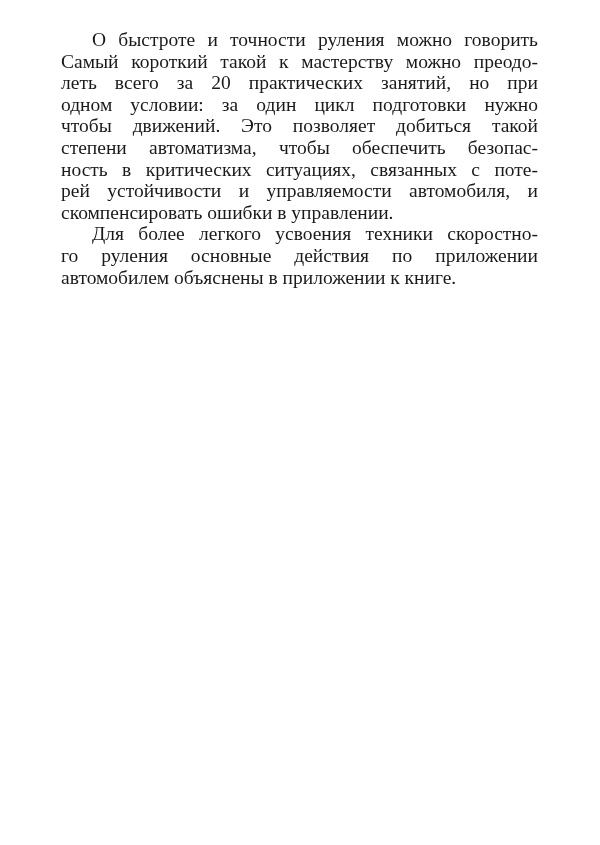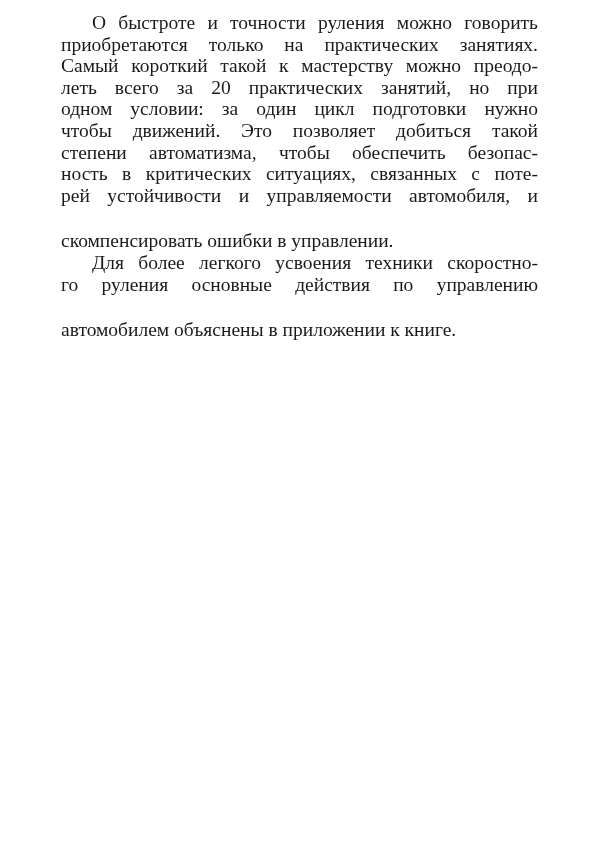--- a/index.html
+++ b/index.html
@@ -9,57 +9,55 @@
     }
     body {
       width: 600px;
       height: 845px;
       position: relative;
       overflow: hidden;
     }
     .page {
       position: absolute;
       left: 61px;
-      top: 12px;
+      top: 29px;
       width: 477px;
       font-family: "Liberation Serif", "DejaVu Serif", serif;
       font-size: 19.5px;
       color: #1a1a1a;
       line-height: 21.6px;
     }
     .line {
       display: block;
       white-space: nowrap;
       text-align: justify;
       text-align-last: justify;
       height: 21.6px;
       overflow: visible;
     }
     .line.indent {
       padding-left: 31px;
     }
     .line.last {
       text-align-last: left;
-      margin-top: 24px;
     }
   </style>
 </head>
 <body>
 
 <div class="page">
   <div class="paragraph">
     <span class="line indent">О быстроте и точности руления можно говорить</span>
-    <span class="line">приобретаются только на практических занятиях.</span>
     <span class="line">Самый короткий такой к мастерству можно преодо-</span>
     <span class="line">леть всего за 20 практических занятий, но при</span>
     <span class="line">одном условии: за один цикл подготовки нужно</span>
     <span class="line">чтобы движений. Это позволяет добиться такой</span>
     <span class="line">степени автоматизма, чтобы обеспечить безопас-</span>
     <span class="line">ность в критических ситуациях, связанных с поте-</span>
     <span class="line">рей устойчивости и управляемости автомобиля, и</span>
     <span class="line last">скомпенсировать ошибки в управлении.</span>
   </div>
   <div class="paragraph">
     <span class="line indent">Для более легкого усвоения техники скоростно-</span>
-    <span class="line">го руления основные действия по управлению</span>
+    <span class="line">го руления основные действия по приложении</span>
     <span class="line last">автомобилем объяснены в приложении к книге.</span>
   </div>
 </div>
 
 </body></html>

